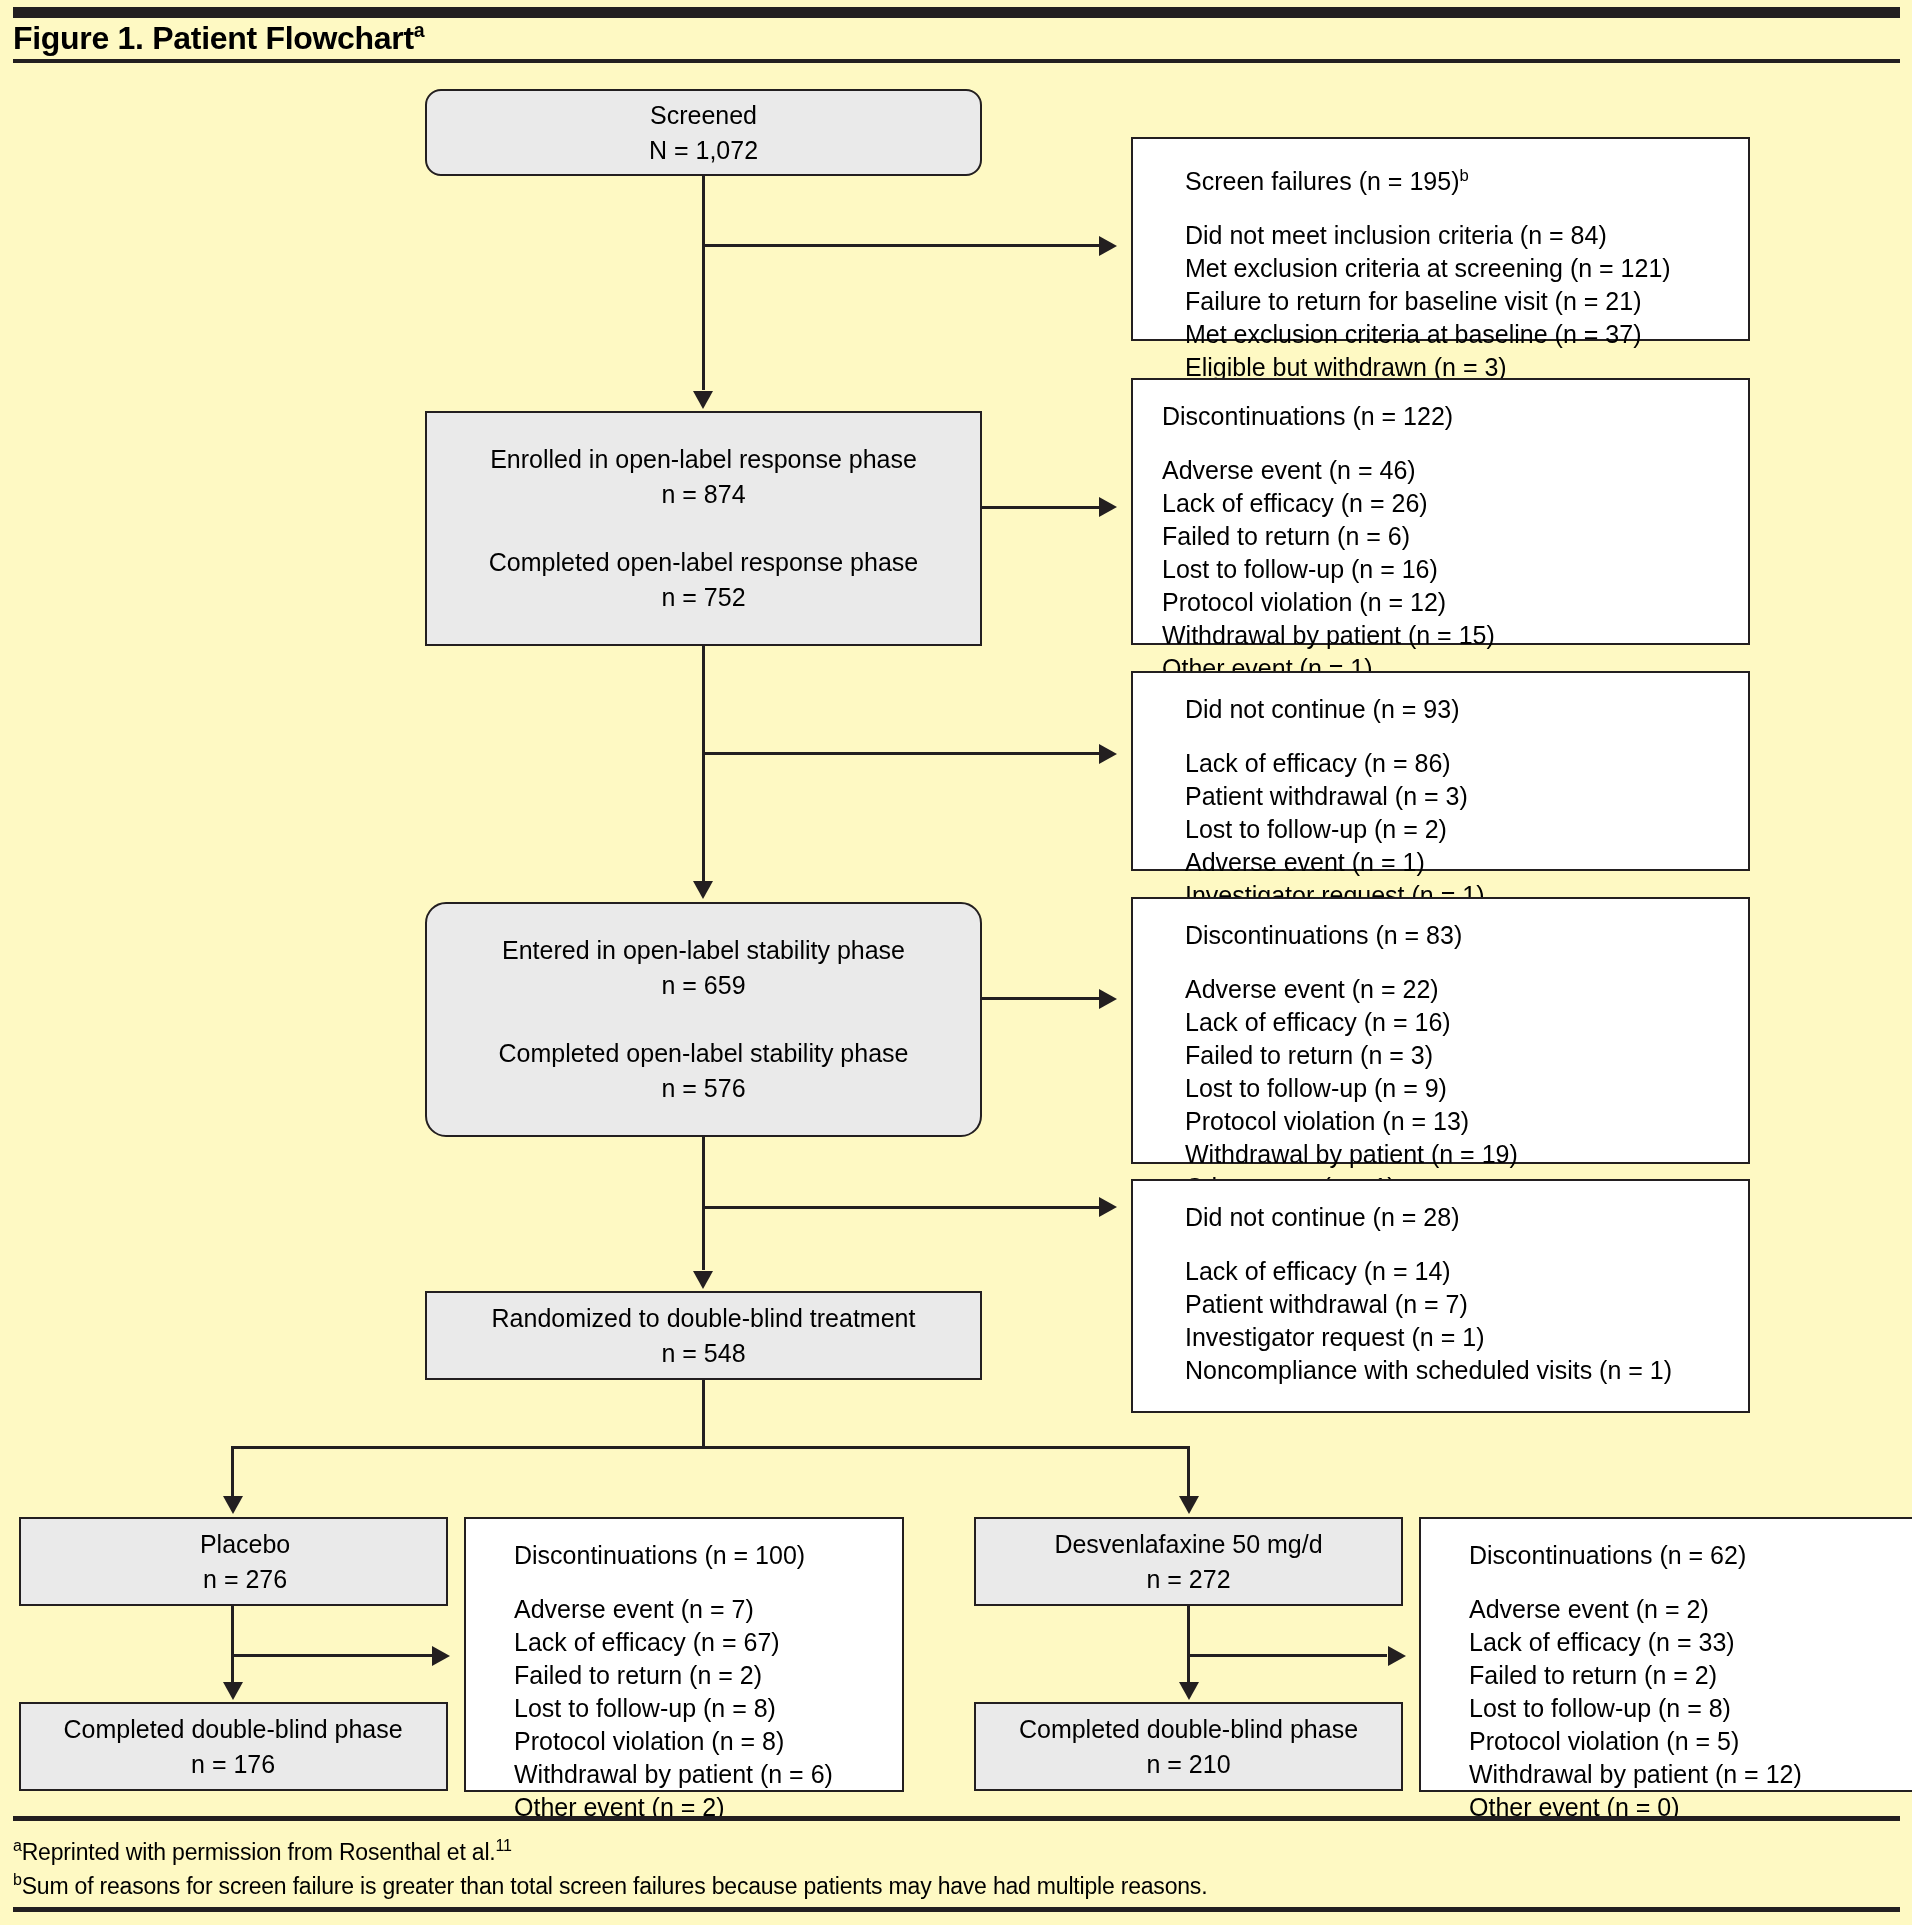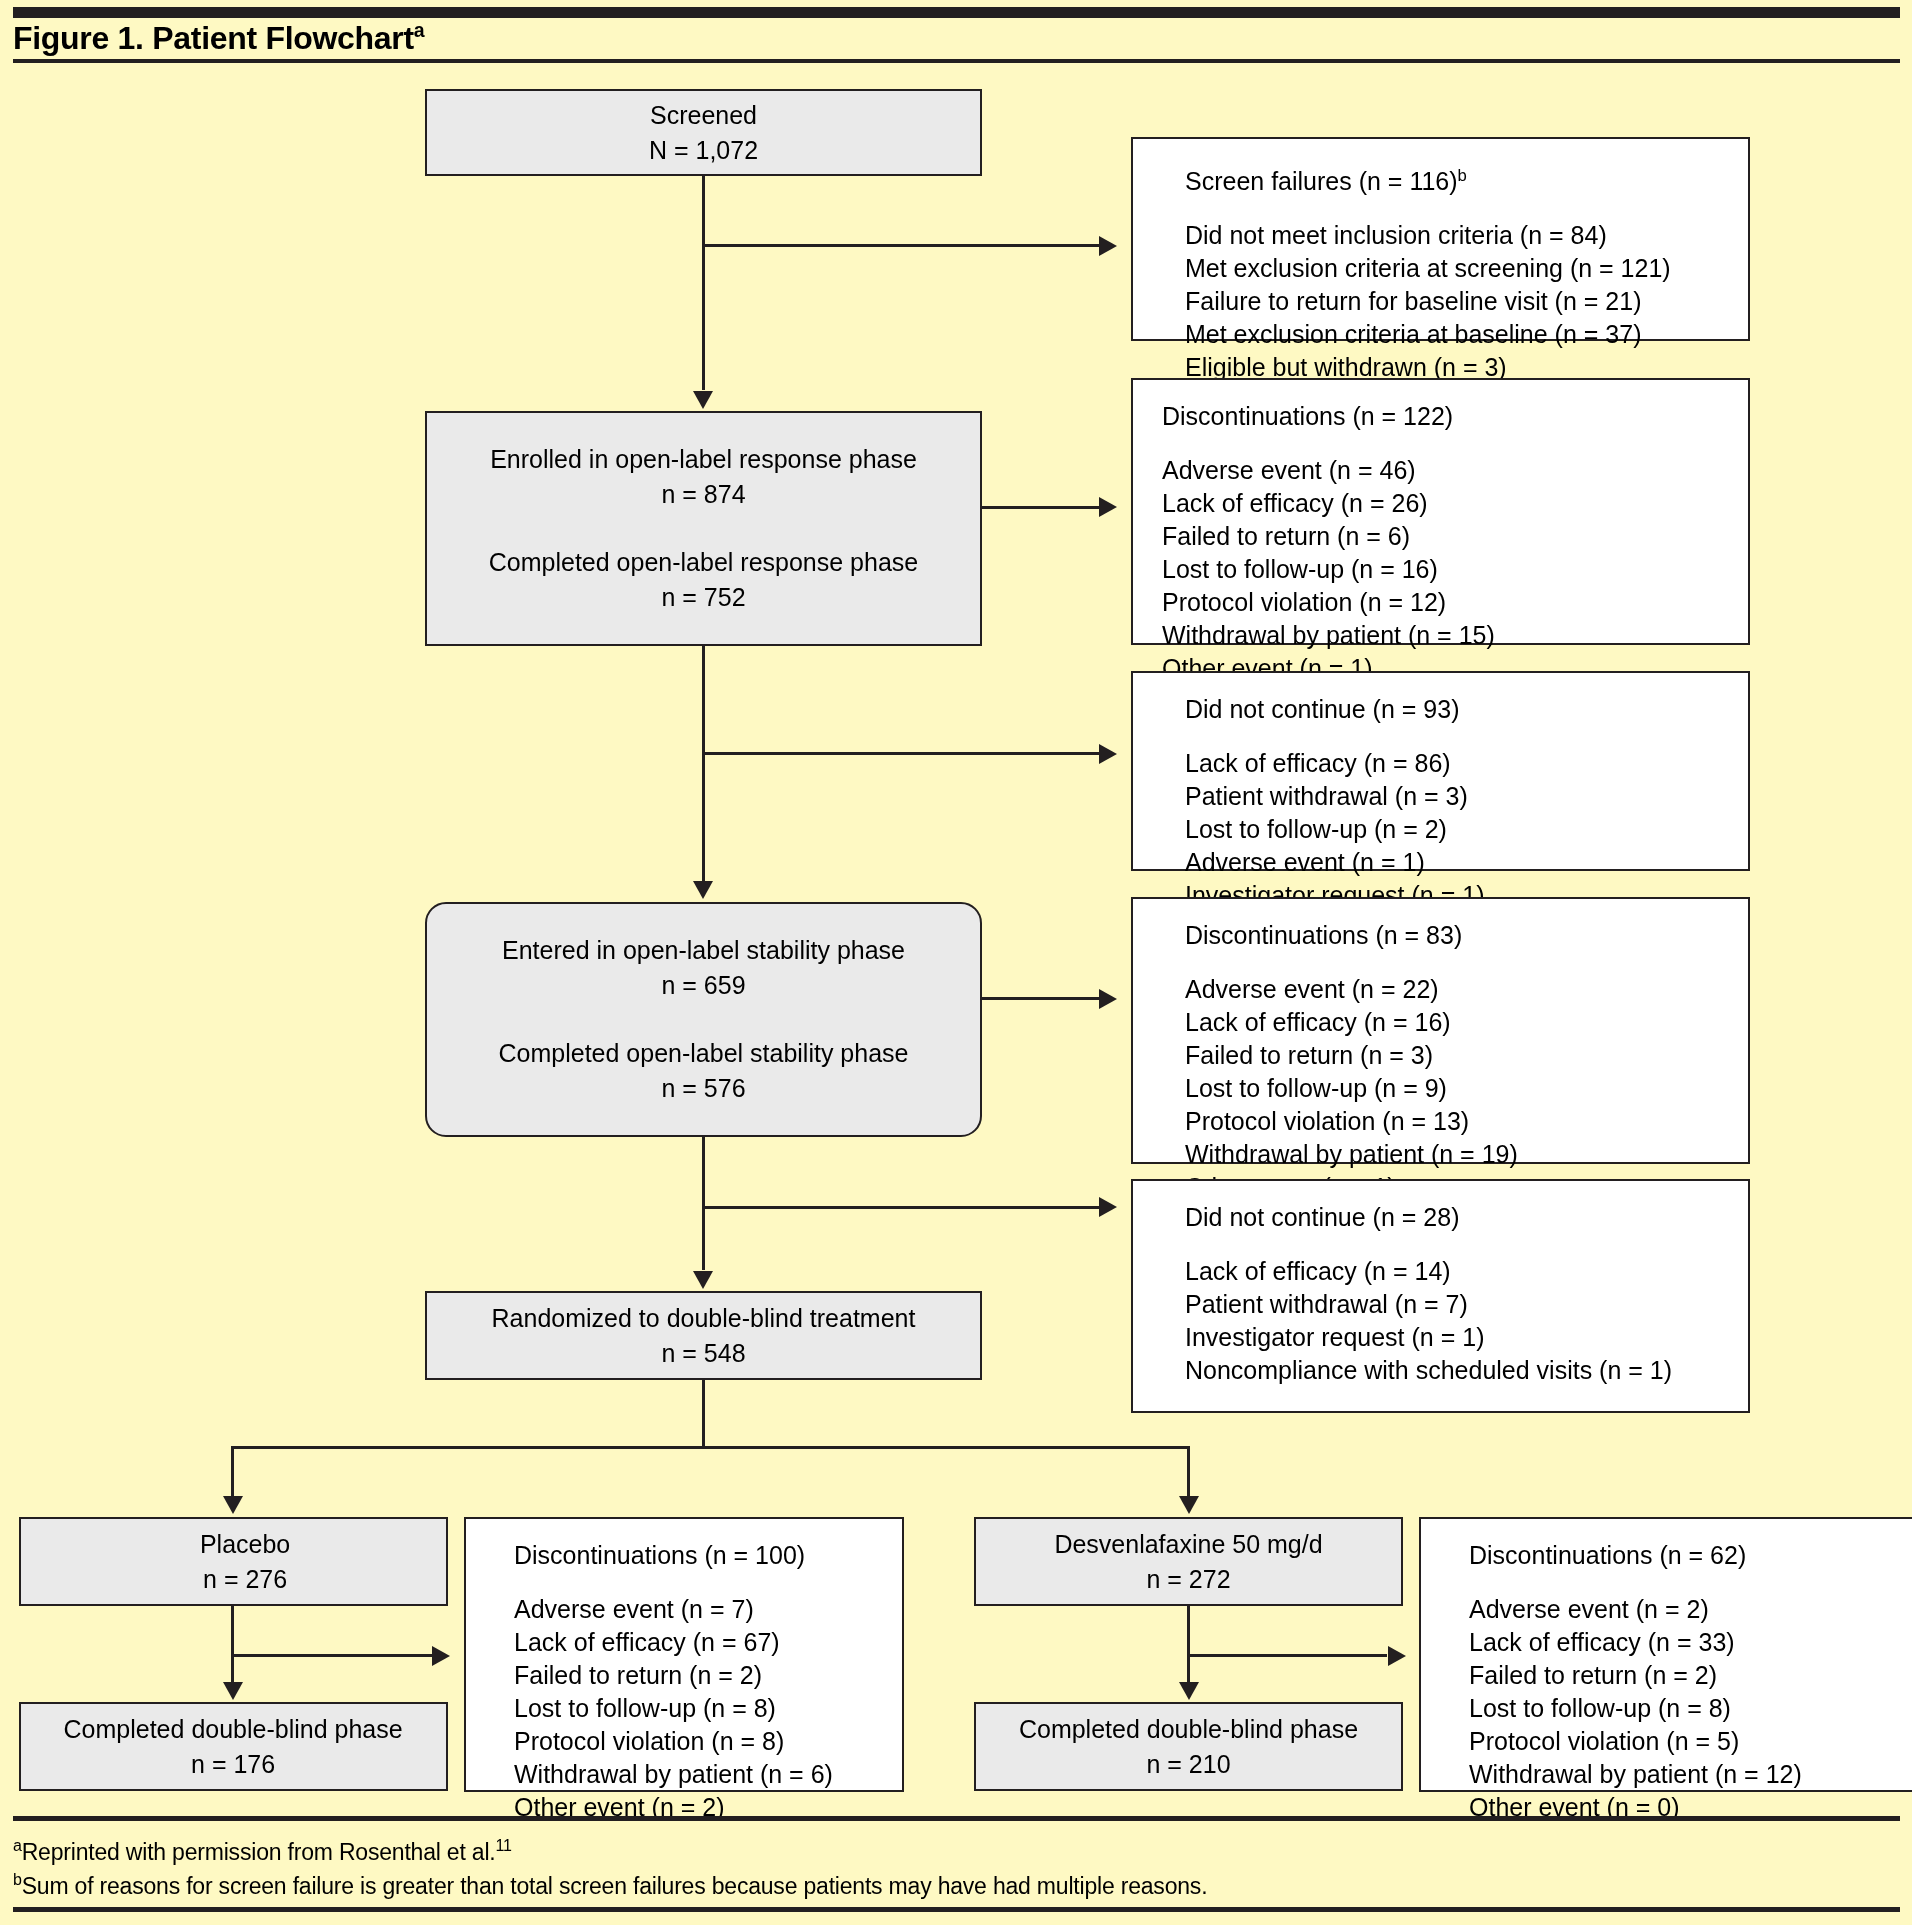--- a/index.html
+++ b/index.html
@@ -144,21 +144,21 @@
 <body>
 
 <div id="page">
 
   <div class="top-rule"></div>
   <div class="fig-title">
     <span>Figure 1. Patient Flowchart</span><sup>a</sup>
   </div>
   <div class="title-rule"></div>
 
-  <div class="box shaded centered" style="left:425px; top:89px; width:557px; height:87px;">
+  <div class="box shaded centered" style="left:425px; top:89px; width:557px; height:87px;border-radius:16px;">
     <div class="box-line">Screened</div>
     <div class="box-line">N = 1,072</div>
   </div>
 
   <div class="box shaded centered" style="left:425px; top:411px; width:557px; height:235px;align-items:center;">
     <div class="box-line">Enrolled in open-label response phase</div>
     <div class="box-line">n = 874</div>
     <div class="gap"></div>
     <div class="box-line">Completed open-label response phase</div>
     <div class="box-line">n = 752</div>
@@ -192,21 +192,21 @@
     <div class="box-line">n = 272</div>
   </div>
 
   <div class="box shaded centered" style="left:974px; top:1702px; width:429px; height:89px;">
     <div class="box-line">Completed double-blind phase</div>
     <div class="box-line">n = 210</div>
   </div>
 
   <div class="box listbox" style="left:1131px; top:137px; width:619px; height:204px;">
     <div class="hdr">
-      <span>Screen failures (n = 116)</span><sup>b</sup>
+      <span>Screen failures (n = 195)</span><sup>b</sup>
     </div>
     <div class="item">Did not meet inclusion criteria (n = 84)</div>
     <div class="item">Met exclusion criteria at screening (n = 121)</div>
     <div class="item">Failure to return for baseline visit (n = 21)</div>
     <div class="item">Met exclusion criteria at baseline (n = 37)</div>
     <div class="item">Eligible but withdrawn (n = 3)</div>
   </div>
 
   <div class="box listbox" style="left:1131px; top:378px; width:619px; height:267px;padding-left:29px;">
     <div class="hdr">Discontinuations (n = 122)</div>

